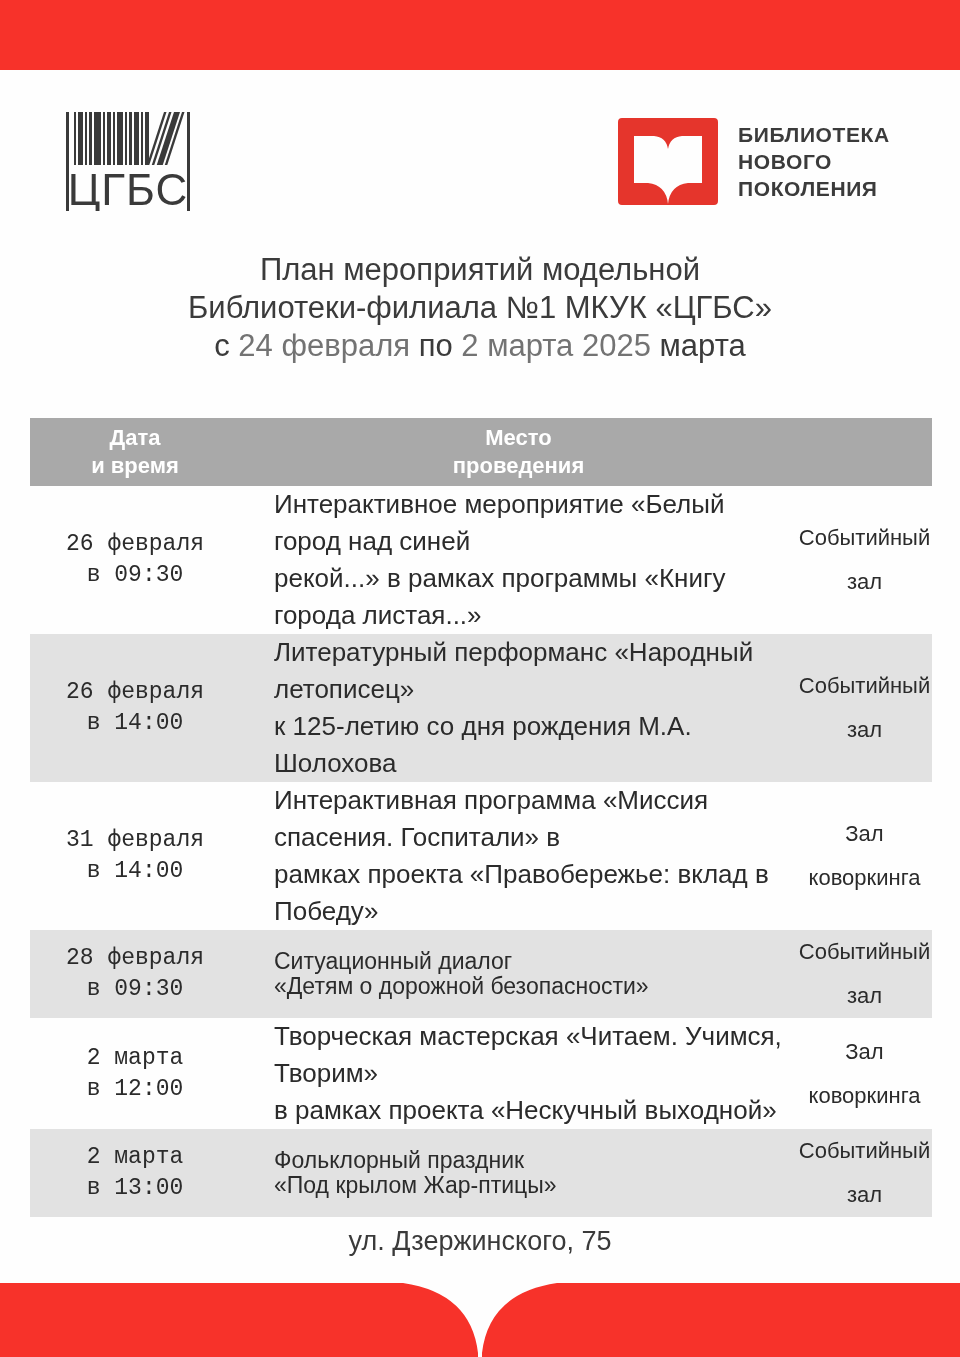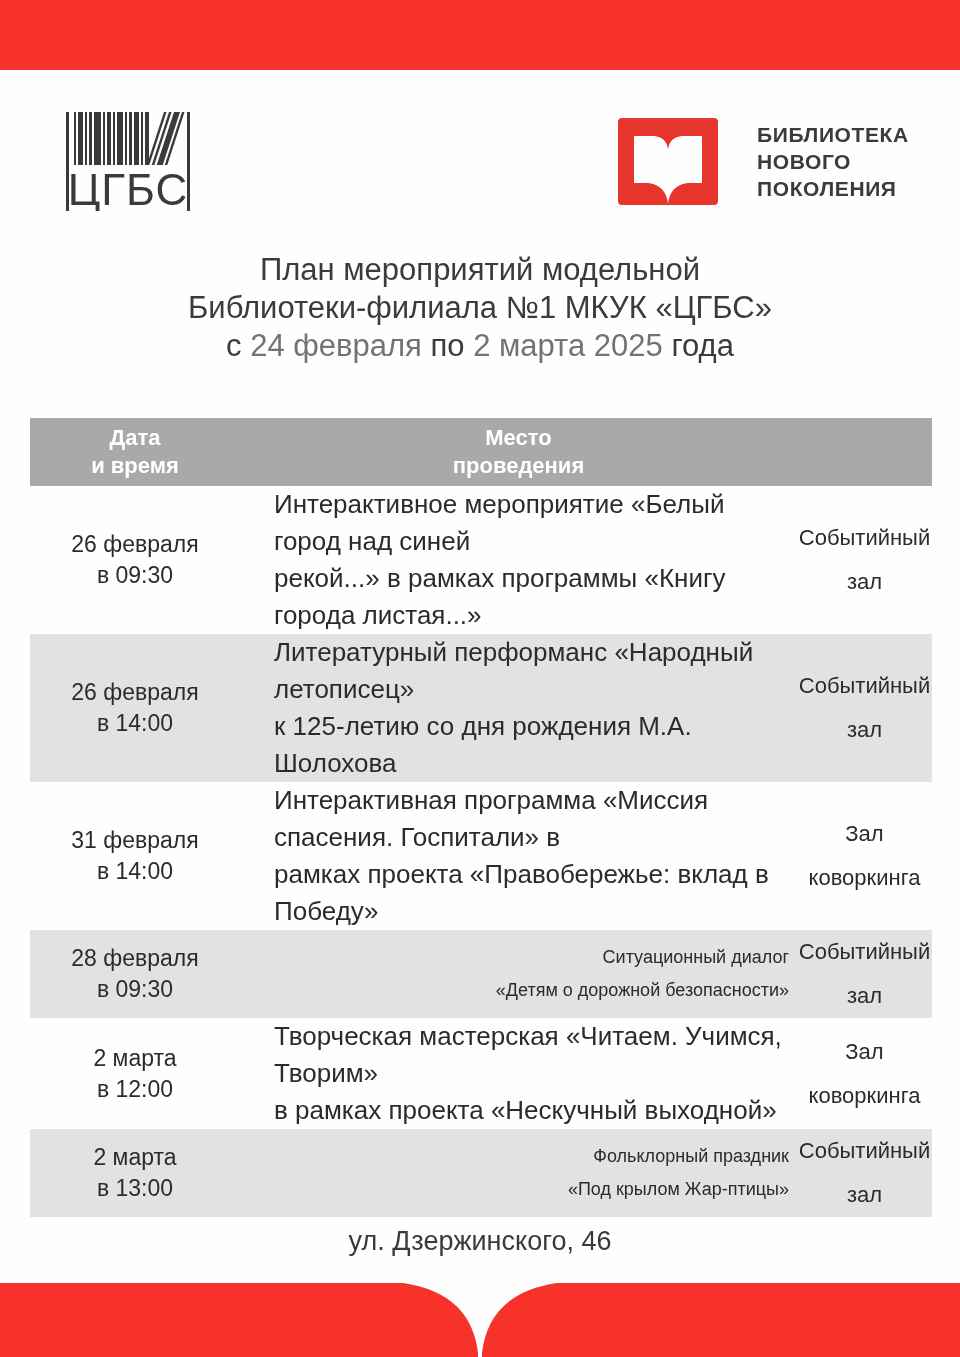--- a/index.html
+++ b/index.html
@@ -31,21 +31,21 @@
     left: 66px; top: 112px;
     width: 124px; height: 99px;
   }
   .brand-logo {
     position: absolute;
     left: 618px; top: 118px;
     display: flex;
   }
   .brand-book { width: 100px; height: 87px; }
   .brand-text {
-    margin-left: 39px;
+    margin-left: 20px;
     padding-top: 3px;
     font-size: 21px;
     font-weight: bold;
     line-height: 27px;
     letter-spacing: 0.6px;
     color: #3b3b3b;
   }
   
   .title {
     position: absolute;
@@ -88,29 +88,30 @@
     display: flex;
     flex-direction: column;
     justify-content: center;
     color: #2b2b2b;
   }
   .cell.date {
     align-items: center;
     text-align: center;
     font-size: 23px;
     line-height: 31px;
+    font-family: Liberation Mono, monospace;
   }
   .cell.event {
     padding-left: 34px;
     padding-right: 8px;
     font-size: 26px;
     line-height: 37px;
     white-space: pre-line;
   }
-  .cell.event.lg { font-size: 18px; line-height: 33px; text-align: right; }
+  .cell.event.lg { font-size: 23px; line-height: 25px; }
   .cell.place {
     align-items: center;
     text-align: center;
     font-size: 22px;
     line-height: 44px;
   }
   
   .address {
     position: absolute;
     left: 0; top: 1226px;
@@ -164,21 +165,21 @@
     <div class="brand-text">
       <div>БИБЛИОТЕКА</div>
       <div>НОВОГО</div>
       <div>ПОКОЛЕНИЯ</div>
     </div>
   </div>
 
   <div class="title">
     <div>План мероприятий модельной</div>
     <div>Библиотеки-филиала №1 МКУК «ЦГБС»</div>
-    <div><span>с </span><span class="red">24 февраля</span><span> по </span><span class="red">2 марта 2025</span><span> года</span></div>
+    <div><span>с </span><span class="red">24 февраля</span><span> по </span><span class="red">2 марта 2025</span><span> марта</span></div>
   </div>
 
   <div class="schedule">
     <div class="hrow">
       <div class="hcell">Дата
 и время</div>
       <div class="hcell">Место
 проведения</div>
     </div>
     <div>
@@ -232,20 +233,20 @@
             <div>2 марта</div>
             <div>в 13:00</div>
           </div>
           <div class="cell event lg">Фольклорный праздник
 «Под крылом Жар-птицы»</div>
           <div class="cell place">Событийный зал</div>
         </div>
       </div>
   </div>
 
-  <div class="address">ул. Дзержинского, 46</div>
+  <div class="address">ул. Дзержинского, 75</div>
 
   <svg class="footer-band" viewBox="0 0 960 74" preserveAspectRatio="none">
     <rect x="0" y="0" width="960" height="74" fill="#f7322a"></rect>
     <path fill="#fefefe" d="M403,0 Q471,10 478,70 L478,74 L482,74 L482,70 Q489,10 557,0 Z"></path>
   </svg>
 
 </div>
 
 </body></html>

